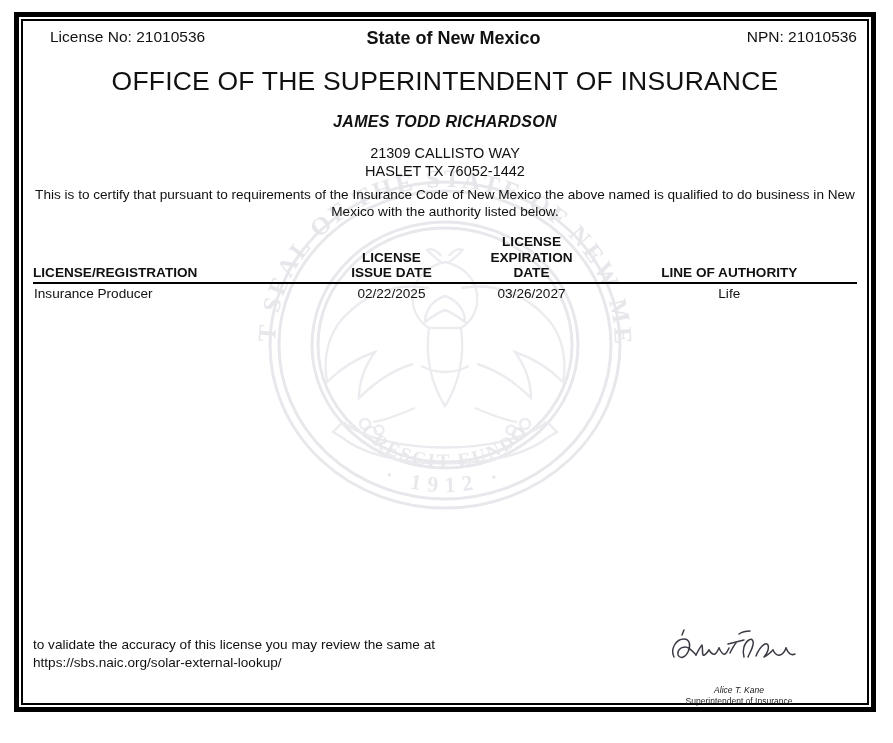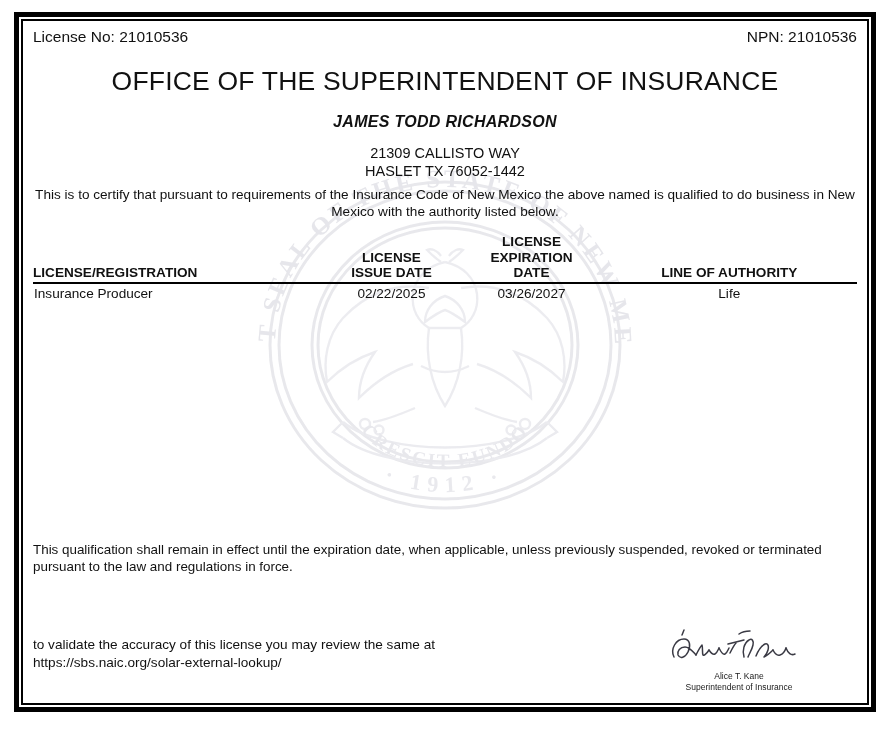--- a/index.html
+++ b/index.html
@@ -66,20 +66,21 @@
   .seal-watermark svg { display: block; width: 100%; height: 100%; }
 
   
   .header-row {
     position: relative;
     z-index: 2;
     display: flex;
     align-items: baseline;
     justify-content: center;
     height: 26px;
+    margin-left: 17px;
   }
   .license-no {
     font-size: 15.5px;
     white-space: nowrap;
   }
   .state-title {
     font-size: 18px;
     font-weight: bold;
     white-space: nowrap;
     position: absolute;
@@ -193,22 +194,23 @@
     width: 232px;
     text-align: center;
   }
   .signature-mark {
     height: 46px;
     display: block;
   }
   .signature-mark svg { display: block; margin: 0 auto; }
   .signer-name {
     font-size: 8.5px;
-    margin-top: 2px;
+    margin-top: 16px;
     color: #1a1a1a;
+    font-style: italic;
   }
   .signer-title {
     font-size: 8.5px;
     margin-top: 1px;
     color: #1a1a1a;
   }
 </style>
 </head>
 <body>
 
@@ -274,20 +276,21 @@
       <text font-family="Liberation Serif, serif" font-size="19" font-weight="bold" fill="#e6e6eb" letter-spacing="2.5">
         <textPath href="#bannerArc" startOffset="50%" text-anchor="middle">CRESCIT EUNDO</textPath>
       </text>
     </svg>
   </div>
 
   <div class="content">
 
     <div class="header-row">
       <span class="license-no">License No: 21010536</span>
+      <span class="state-title">State of New Mexico</span>
       <span class="npn-no">NPN: 21010536</span>
     </div>
 
     <div class="office-title">OFFICE OF THE SUPERINTENDENT OF INSURANCE</div>
 
     <div class="licensee-name">JAMES TODD RICHARDSON</div>
 
     <div class="address-line first">21309 CALLISTO WAY</div>
     <div class="address-line">HASLET TX 76052-1442</div>
 
@@ -316,21 +319,20 @@
       <tbody>
         <tr>
           <td class="col-reg">Insurance Producer</td>
           <td class="col-issue">02/22/2025</td>
           <td class="col-exp">03/26/2027</td>
           <td class="col-loa">Life</td>
         </tr>
       </tbody>
     </table>
 
-    <div class="qualification-note">This qualification shall remain in effect until the expiration date, when applicable, unless previously suspended, revoked or terminated pursuant to the law and regulations in force.</div>
 
     <div class="validate-block">
       <div>to validate the accuracy of this license you may review the same at</div>
       <div>https://sbs.naic.org/solar-external-lookup/</div>
     </div>
 
     <div class="signature-block">
       <span class="signature-mark">
         <svg width="150" height="46" viewBox="0 0 150 46" xmlns="http://www.w3.org/2000/svg">
           <g fill="none" stroke="#3a3a44" stroke-width="1.5" stroke-linecap="round" stroke-linejoin="round">

